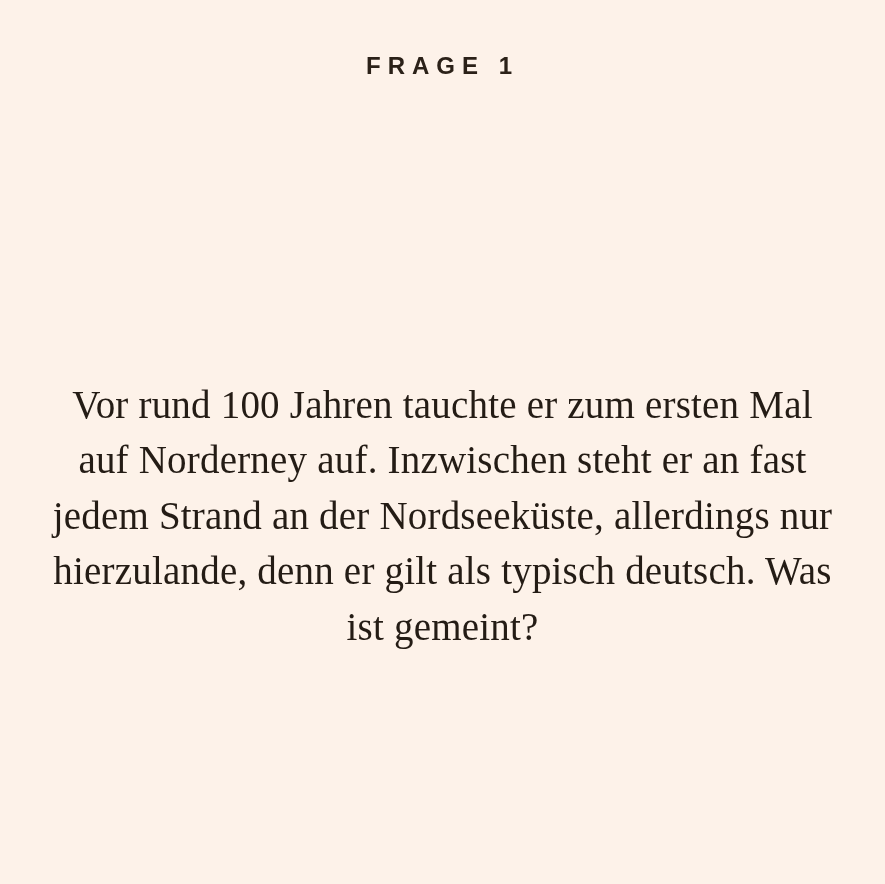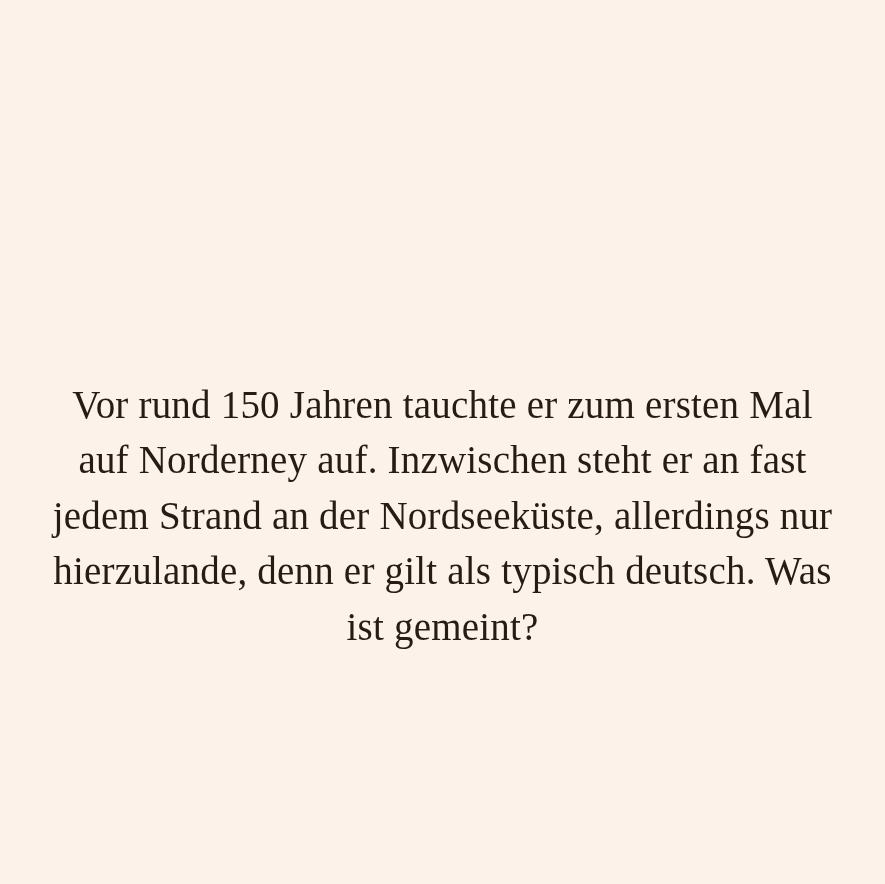--- a/index.html
+++ b/index.html
@@ -50,18 +50,19 @@
     line-height: 1.42;
     color: #241c15;
     letter-spacing: 0.2px;
   }
 </style>
 </head>
 <body>
 
 <div class="slide">
 
+  <div class="kicker">FRAGE 1</div>
 
   <div class="question-wrap">
-    <p class="question">Vor rund 150 Jahren tauchte er zum ersten Mal auf Norderney auf. Inzwischen steht er an fast jedem Strand an der Nordseeküste, allerdings nur hierzulande, denn er gilt als typisch deutsch. Was ist gemeint?</p>
+    <p class="question">Vor rund 100 Jahren tauchte er zum ersten Mal auf Norderney auf. Inzwischen steht er an fast jedem Strand an der Nordseeküste, allerdings nur hierzulande, denn er gilt als typisch deutsch. Was ist gemeint?</p>
   </div>
 
 </div>
 
 </body></html>

